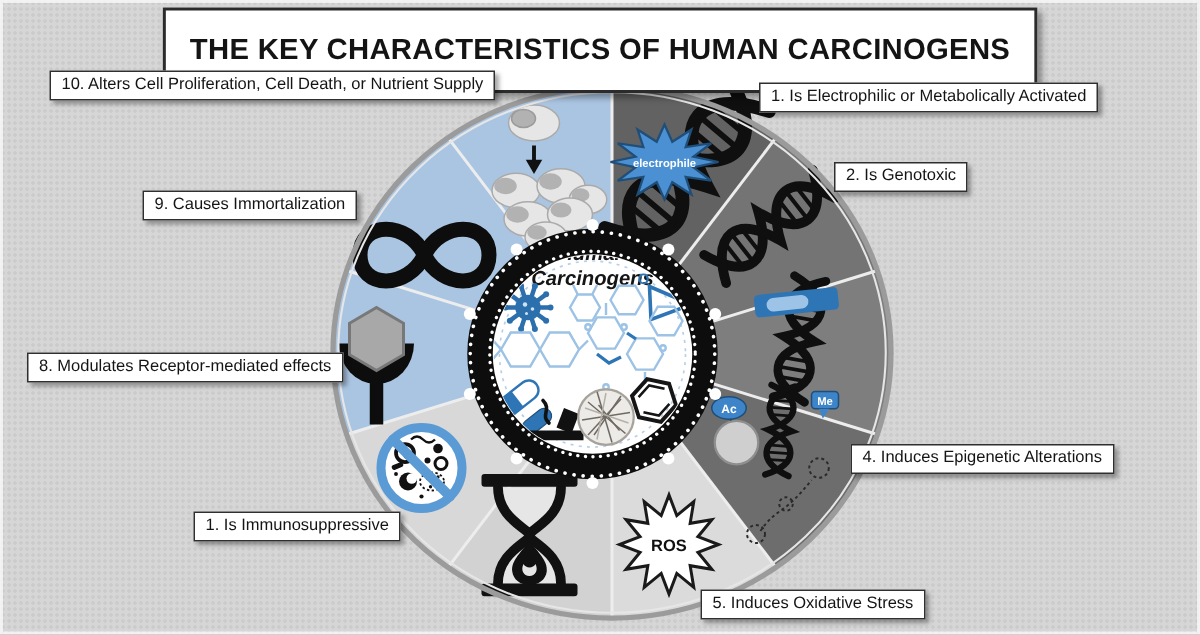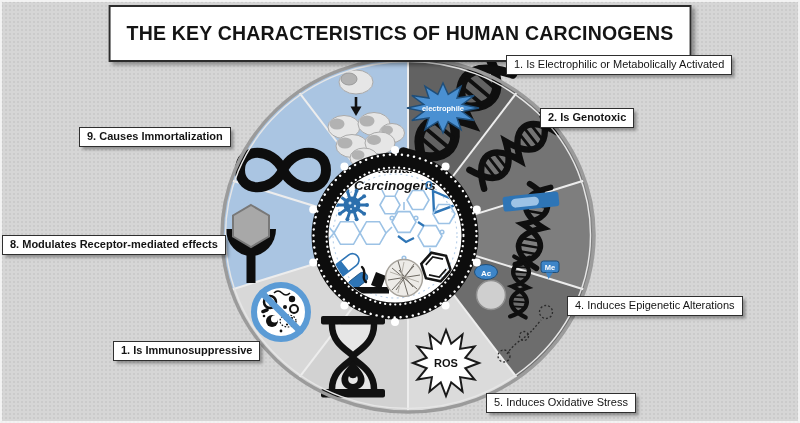--- a/index.html
+++ b/index.html
@@ -10,21 +10,21 @@
     background-size:4px 4px;
     font-family:"Liberation Sans",sans-serif;
     box-shadow:inset 0 0 0 2px rgba(255,255,255,0.7);
   }
   .wheel-svg{position:absolute;left:0;top:0;}
   .callout{
     position:absolute;background:#ffffff;border:1.6px solid #2f2f2f;
     padding:2px 7px;font-size:11px;color:#141414;white-space:nowrap;
     box-shadow:2.5px 2.5px 3px rgba(0,0,0,0.35);line-height:1.25;
   }
-  .bold{font-weight:bold;}
+  .bold{font-weight:normal;margin-left:16px;}
   .title-box{
     position:absolute;top:5px;left:50%;transform:translateX(-50%);
     background:#ffffff;border:2px solid #2b2b2b;padding:15px 16px;
     font-size:19.5px;font-weight:bold;color:#141414;white-space:nowrap;
     box-shadow:3px 3px 4px rgba(0,0,0,0.35);letter-spacing:0.2px;
   }
   svg text{font-family:"Liberation Sans",sans-serif;}
 </style>
 </head>
 <body>
@@ -297,21 +297,22 @@
         <circle cx="395" cy="322" r="4"></circle>
     <circle cx="344.4" cy="305.6" r="4"></circle>
         <circle cx="313.2" cy="262.6" r="4"></circle>
     <circle cx="313.2" cy="209.4" r="4"></circle>
         <circle cx="344.4" cy="166.4" r="4"></circle>
   </g>
 </svg>
 
 <div class="title-box">THE KEY CHARACTERISTICS OF HUMAN CARCINOGENS</div>
 
+<div class="callout" style="left:33px;  top:47px;">10. Alters Cell Proliferation, Cell Death, or Nutrient Supply</div>
 <div class="callout" style="left:482px; top:55px;margin-left:24px;">1. Is Electrophilic or Metabolically Activated</div>
 <div class="callout bold" style="left:540px; top:108px;">2. Is Genotoxic</div>
 <div class="callout" style="left:567px; top:296px;text-align:right;">4. Induces Epigenetic Alterations</div>
-<div class="callout" style="left:486px; top:393px;">5. Induces Oxidative Stress</div>
+<div class="callout" style="left:467px; top:393px;">5. Induces Oxidative Stress</div>
 <div class="callout bold" style="left:113px; top:341px;">1. Is Immunosuppressive</div>
 <div class="callout bold" style="left:2px;   top:235px;">8. Modulates Receptor-mediated effects</div>
 <div class="callout bold" style="left:79px;  top:127px;">9. Causes Immortalization</div>
 
 </div>
 
 </body></html>

